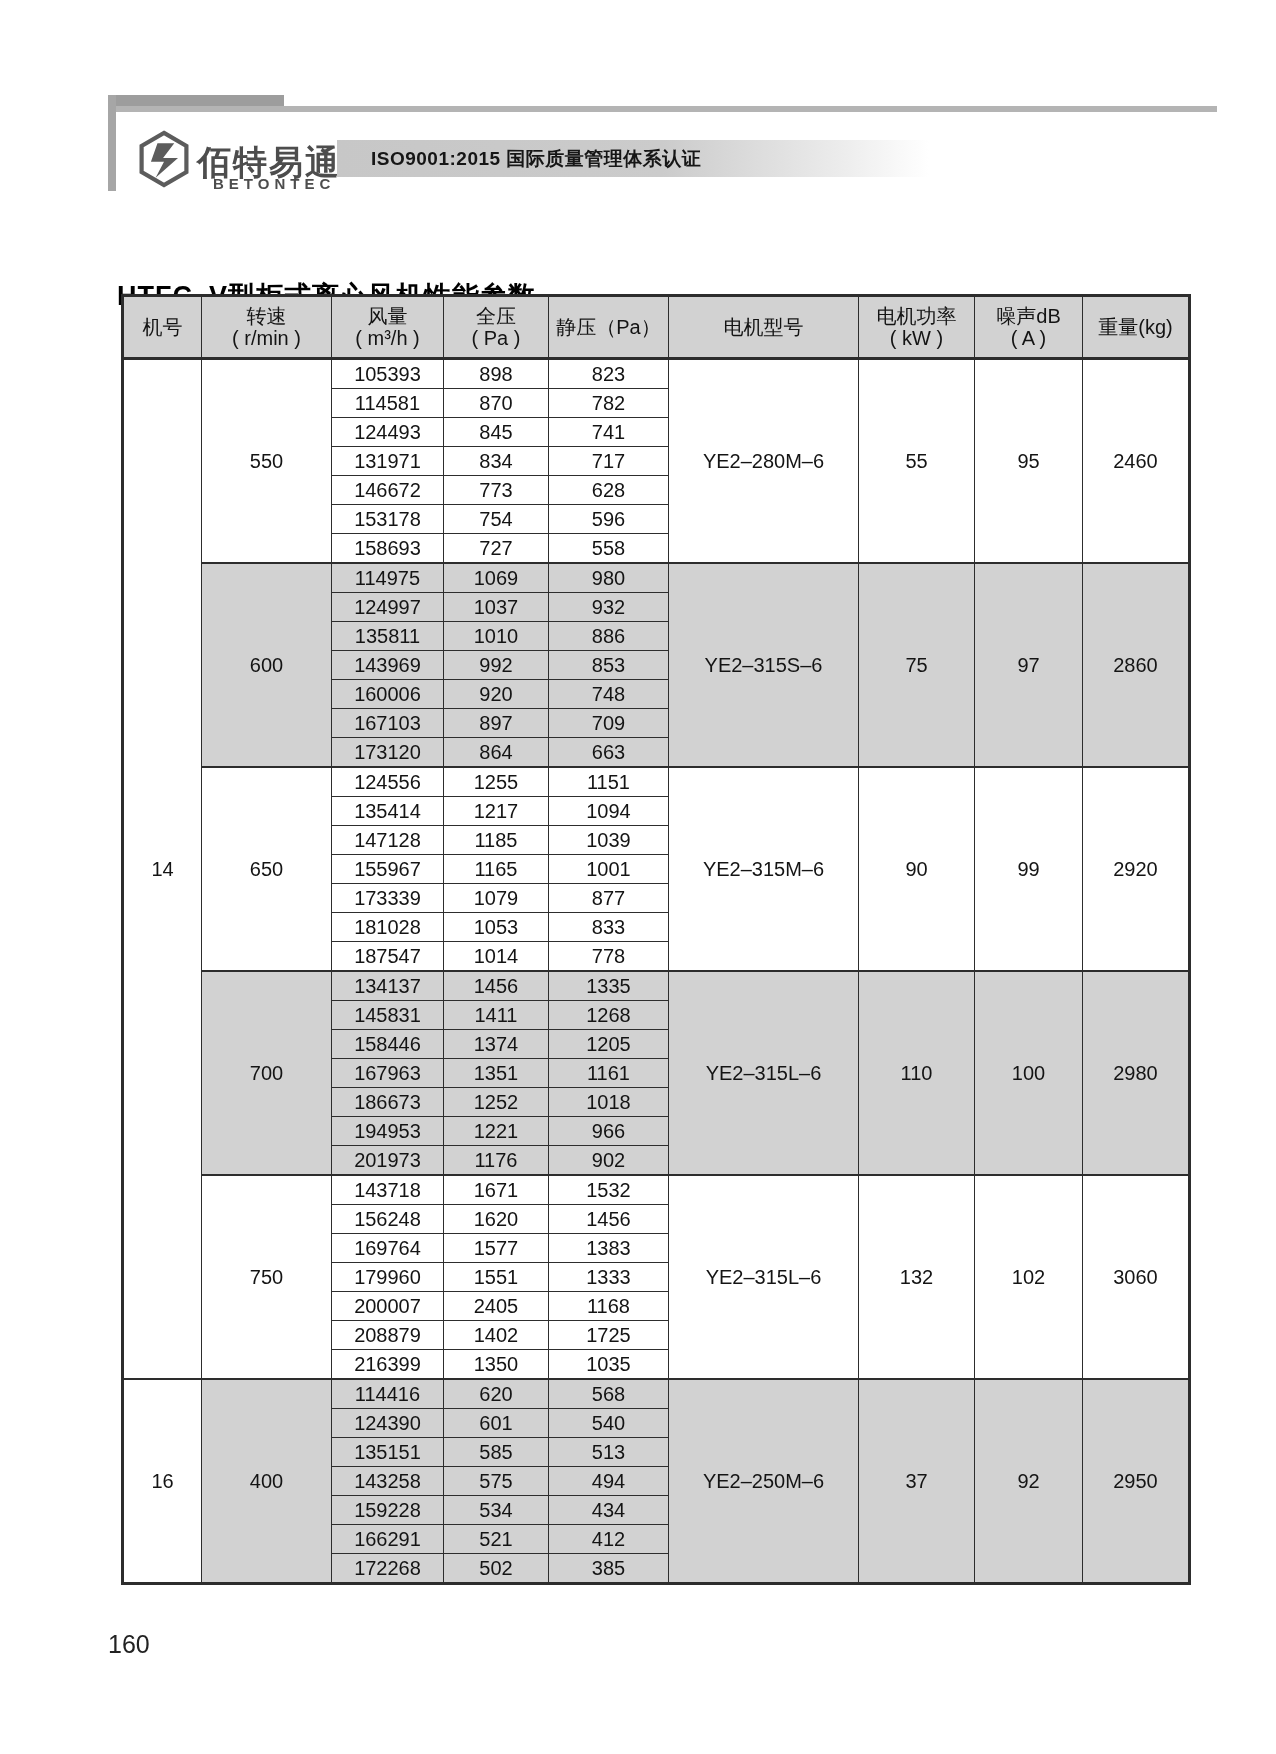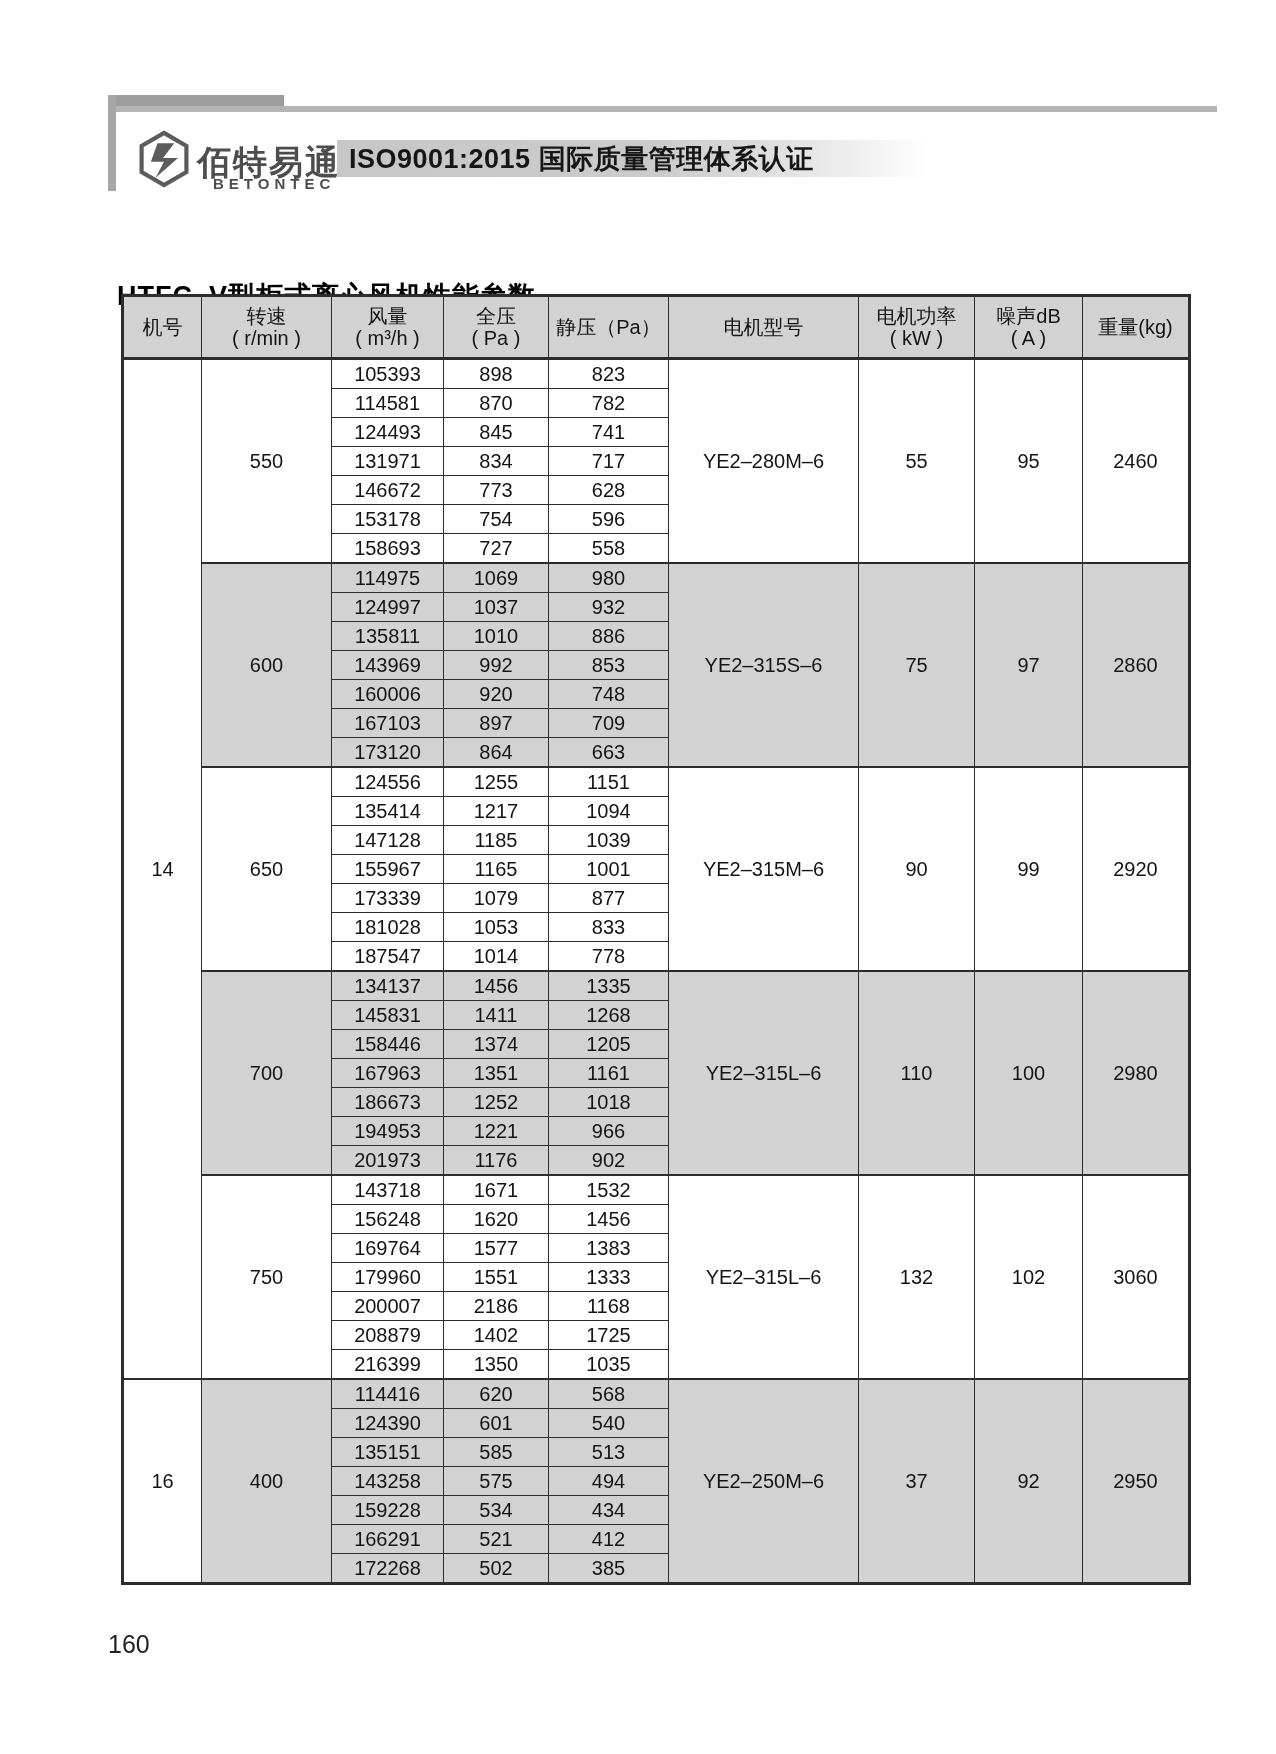--- a/index.html
+++ b/index.html
@@ -16,21 +16,21 @@
   .logo-cn   { position:absolute; left:197px; top:140px; font-size:34px; font-weight:700;
                color:#4d4d4d; letter-spacing:2px; white-space:nowrap; }
   .logo-en   { position:absolute; left:213px; top:175px; font-size:15px; font-weight:700;
                color:#4d4d4d; letter-spacing:5px; white-space:nowrap; }
 
   .iso-bar {
     position:absolute; left:337px; top:140px; width:592px; height:37px;
     background:linear-gradient(90deg,#c7c7c7 0%,#cbcbcb 55%,#ececec 85%,#ffffff 100%);
     display:flex; align-items:center;
   }
-  .iso-text { padding-left:12px; font-size:27px; font-weight:700; color:#161616; letter-spacing:0.5px; white-space:nowrap; }
+  .iso-text { padding-left:34px; font-size:19px; font-weight:700; color:#161616; letter-spacing:0.5px; white-space:nowrap; }
 
   
   .doc-title { position:absolute; left:117px; top:253px; font-size:27px; font-weight:700;
                color:#000; letter-spacing:1px; white-space:nowrap;margin-top:25px; }
 
   
   .perf-table {
     position:absolute; left:121px; top:294px;
     border-collapse:collapse; table-layout:fixed;
     border:3px solid #2d2d2d;
@@ -306,21 +306,21 @@
           <td>1577</td>
           <td>1383</td>
         </tr>
         <tr>
           <td>179960</td>
           <td>1551</td>
           <td>1333</td>
         </tr>
         <tr>
           <td>200007</td>
-          <td>2186</td>
+          <td>2405</td>
           <td>1168</td>
         </tr>
         <tr>
           <td>208879</td>
           <td>1402</td>
           <td>1725</td>
         </tr>
         <tr>
           <td>216399</td>
           <td>1350</td>

